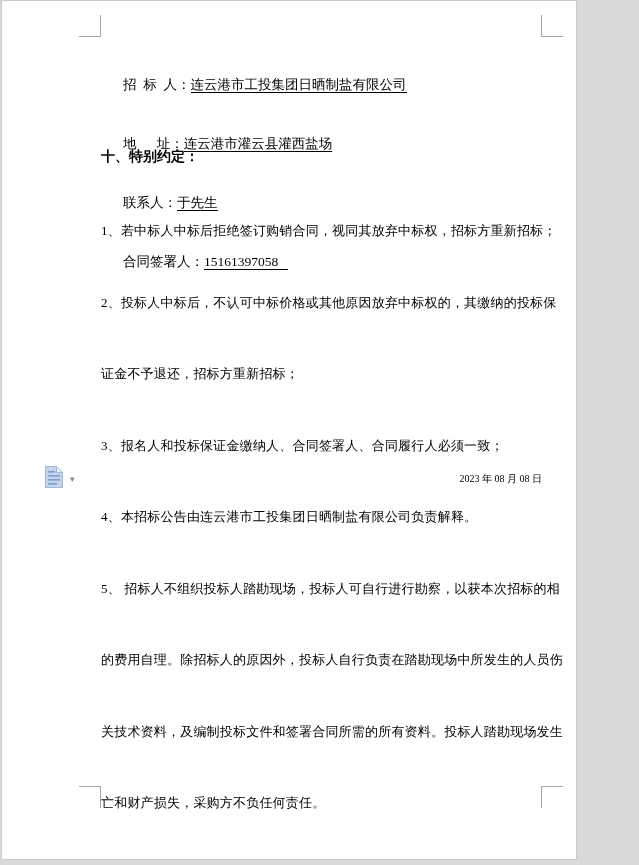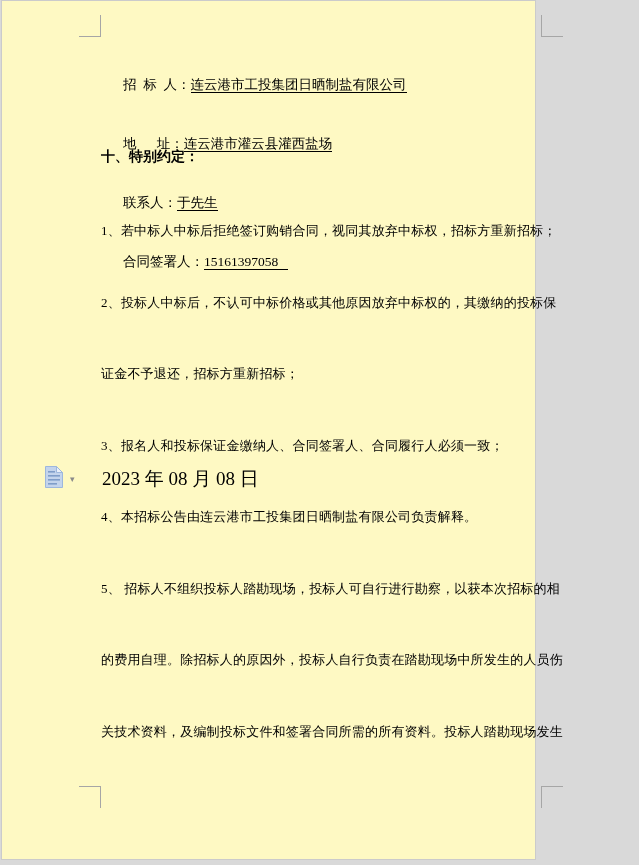--- a/index.html
+++ b/index.html
@@ -5,22 +5,22 @@
   * { margin: 0; padding: 0; box-sizing: border-box; }
   html, body {
     width: 639px; height: 865px;
     background: #d9d9d9;
     font-family: "Liberation Serif", "DejaVu Serif", serif;
     overflow: hidden;
     position: relative;
   }
   .page {
     position: absolute;
-    left: 1px; top: 0; width: 535px; height: 860px;
-    background: #fef9c3;
+    left: 1px; top: 0; width: 576px; height: 860px;
+    background: #ffffff;
     border: 1px solid #cbcbcb;
   }
   
   .crop { position: absolute; width: 22px; height: 22px; }
   .crop-tl { left: 77px; top: 14px;  border-right: 1px solid #a6a6a6; border-bottom: 1px solid #a6a6a6; }
   .crop-tr { left: 539px; top: 14px; border-left: 1px solid #a6a6a6;  border-bottom: 1px solid #a6a6a6; }
   .crop-bl { left: 77px; top: 785px; border-right: 1px solid #a6a6a6; border-top: 1px solid #a6a6a6; }
   .crop-br { left: 539px; top: 785px;border-left: 1px solid #a6a6a6;  border-top: 1px solid #a6a6a6; }
   
   .contact {
@@ -44,21 +44,21 @@
     position: absolute; left: 99px; top: 170px; width: 441px;
     font-size: 13px; color: #000;
   }
   .clauses .line {
     height: 23.5px; line-height: 23.5px;
     white-space: nowrap; letter-spacing: 0.2px; margin-top: 48px;
   }
   
   .date-line {
     position: absolute; left: 100px; top: 468px; width: 440px;
-    font-size: 19px; color: #000;
+    text-align: right; font-size: 10px; color: #000;
     line-height: 20px; white-space: pre;
   }
   
   .paste-btn {
     position: absolute; left: 42px; top: 464px;
     display: flex; align-items: center; gap: 6px;
     cursor: pointer;
   }
   .paste-btn .doc-icon { display: block; }
   .paste-btn .drop {
@@ -87,20 +87,21 @@
 
   <div class="clauses">
     <div class="line">1、若中标人中标后拒绝签订购销合同，视同其放弃中标权，招标方重新招标；</div>
     <div class="line">2、投标人中标后，不认可中标价格或其他原因放弃中标权的，其缴纳的投标保</div>
     <div class="line">证金不予退还，招标方重新招标；</div>
     <div class="line">3、报名人和投标保证金缴纳人、合同签署人、合同履行人必须一致；</div>
     <div class="line">4、本招标公告由连云港市工投集团日晒制盐有限公司负责解释。</div>
     <div class="line">5、 招标人不组织投标人踏勘现场，投标人可自行进行勘察，以获本次招标的相</div>
     <div class="line">的费用自理。除招标人的原因外，投标人自行负责在踏勘现场中所发生的人员伤</div>
     <div class="line">关技术资料，及编制投标文件和签署合同所需的所有资料。投标人踏勘现场发生</div>
+    <div class="line">亡和财产损失，采购方不负任何责任。</div>
   </div>
 
   <div class="paste-btn">
     <span class="doc-icon">
       <svg width="20" height="24" viewBox="0 0 20 24" xmlns="http://www.w3.org/2000/svg">
         <path d="M1.5 1.5 h11 l6 6 v15 h-17 z" fill="#c3d4ec" stroke="#9db7dd" stroke-width="1"></path>
         <path d="M12.5 1.5 l6 6 h-6 z" fill="#e9eff9" stroke="#9db7dd" stroke-width="1"></path>
         <rect x="4" y="6" width="7" height="1.6" fill="#7f9dc9"></rect>
         <rect x="4" y="10" width="12" height="1.6" fill="#7f9dc9"></rect>
         <rect x="4" y="14" width="12" height="1.6" fill="#7f9dc9"></rect>

